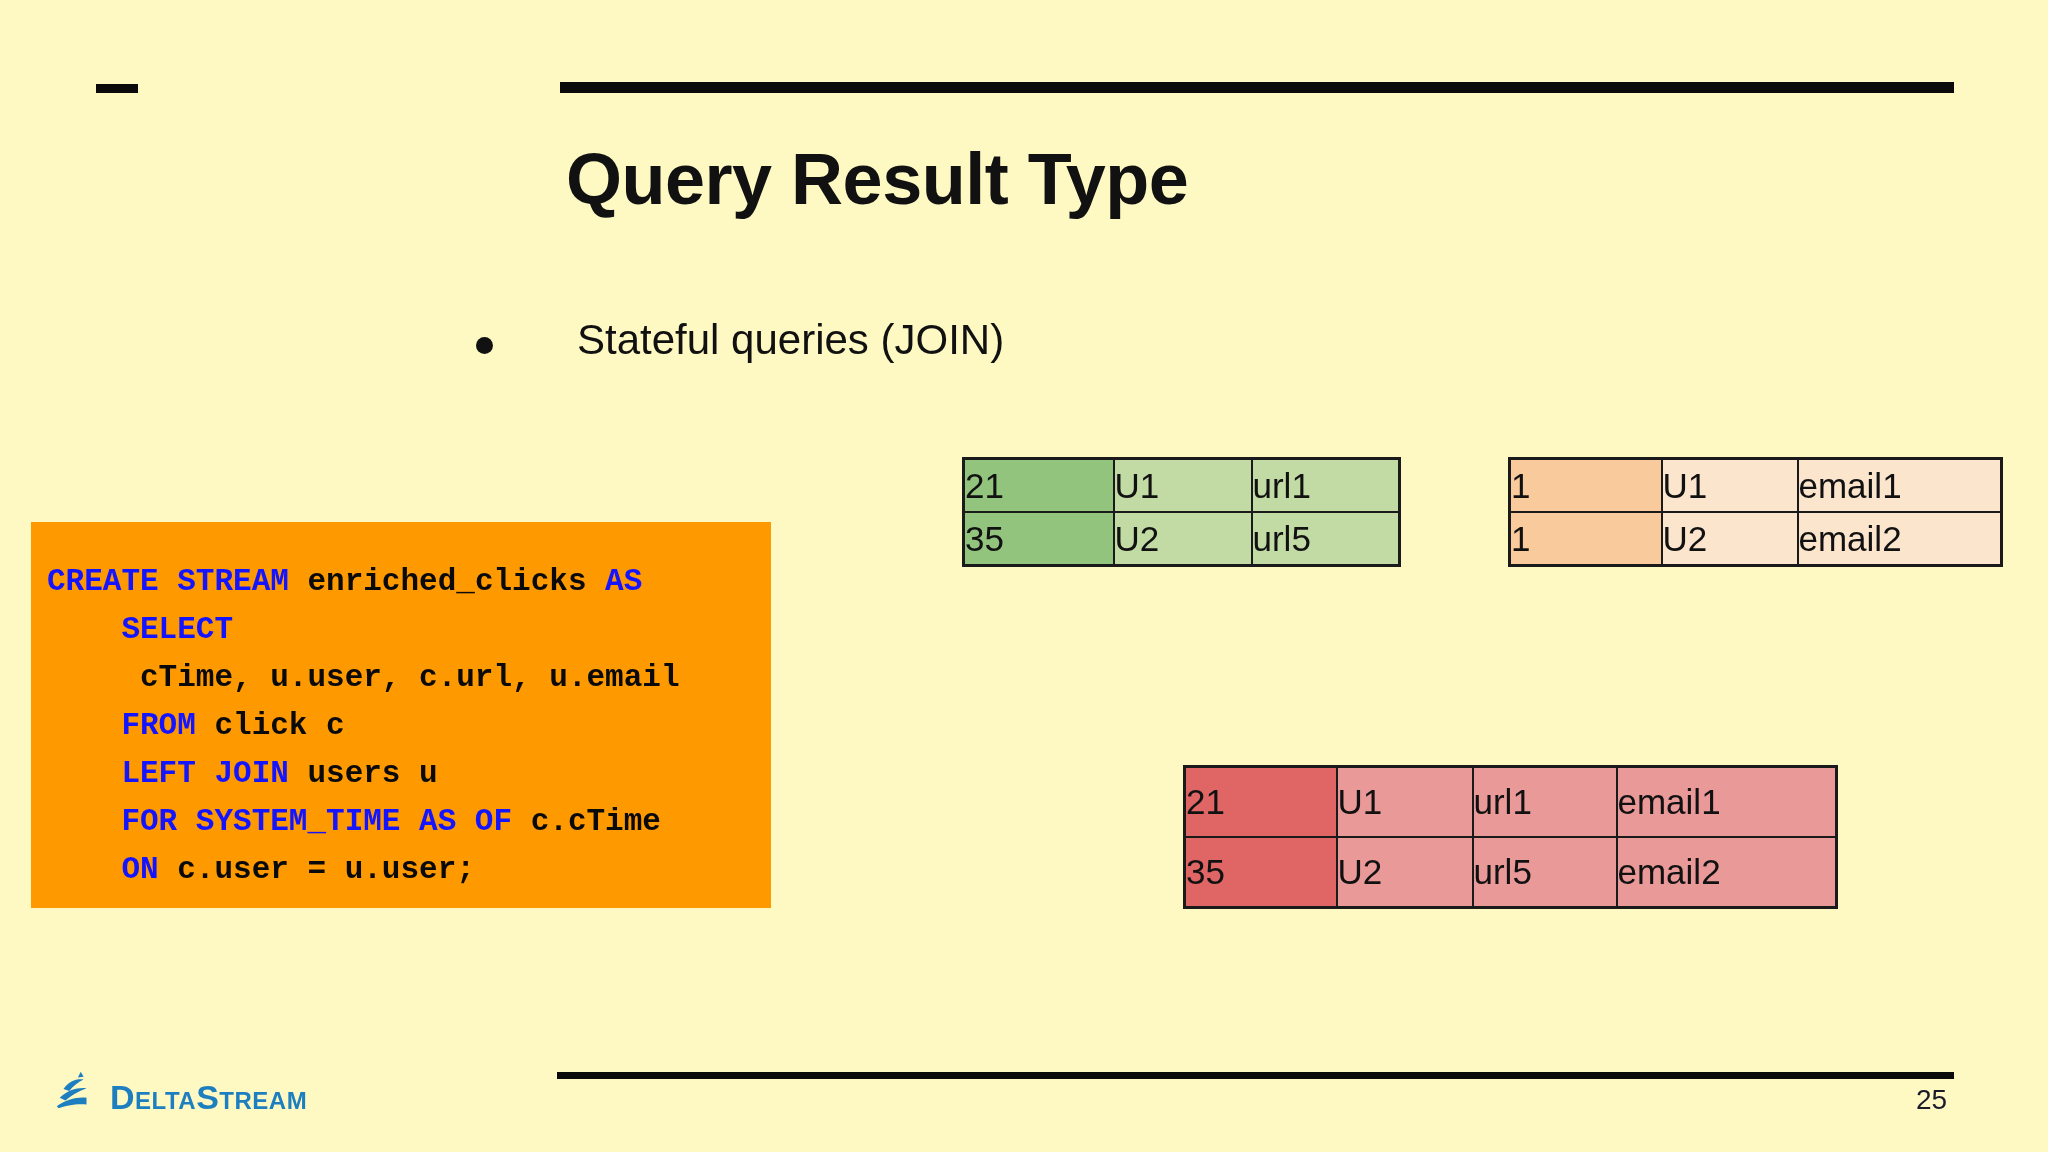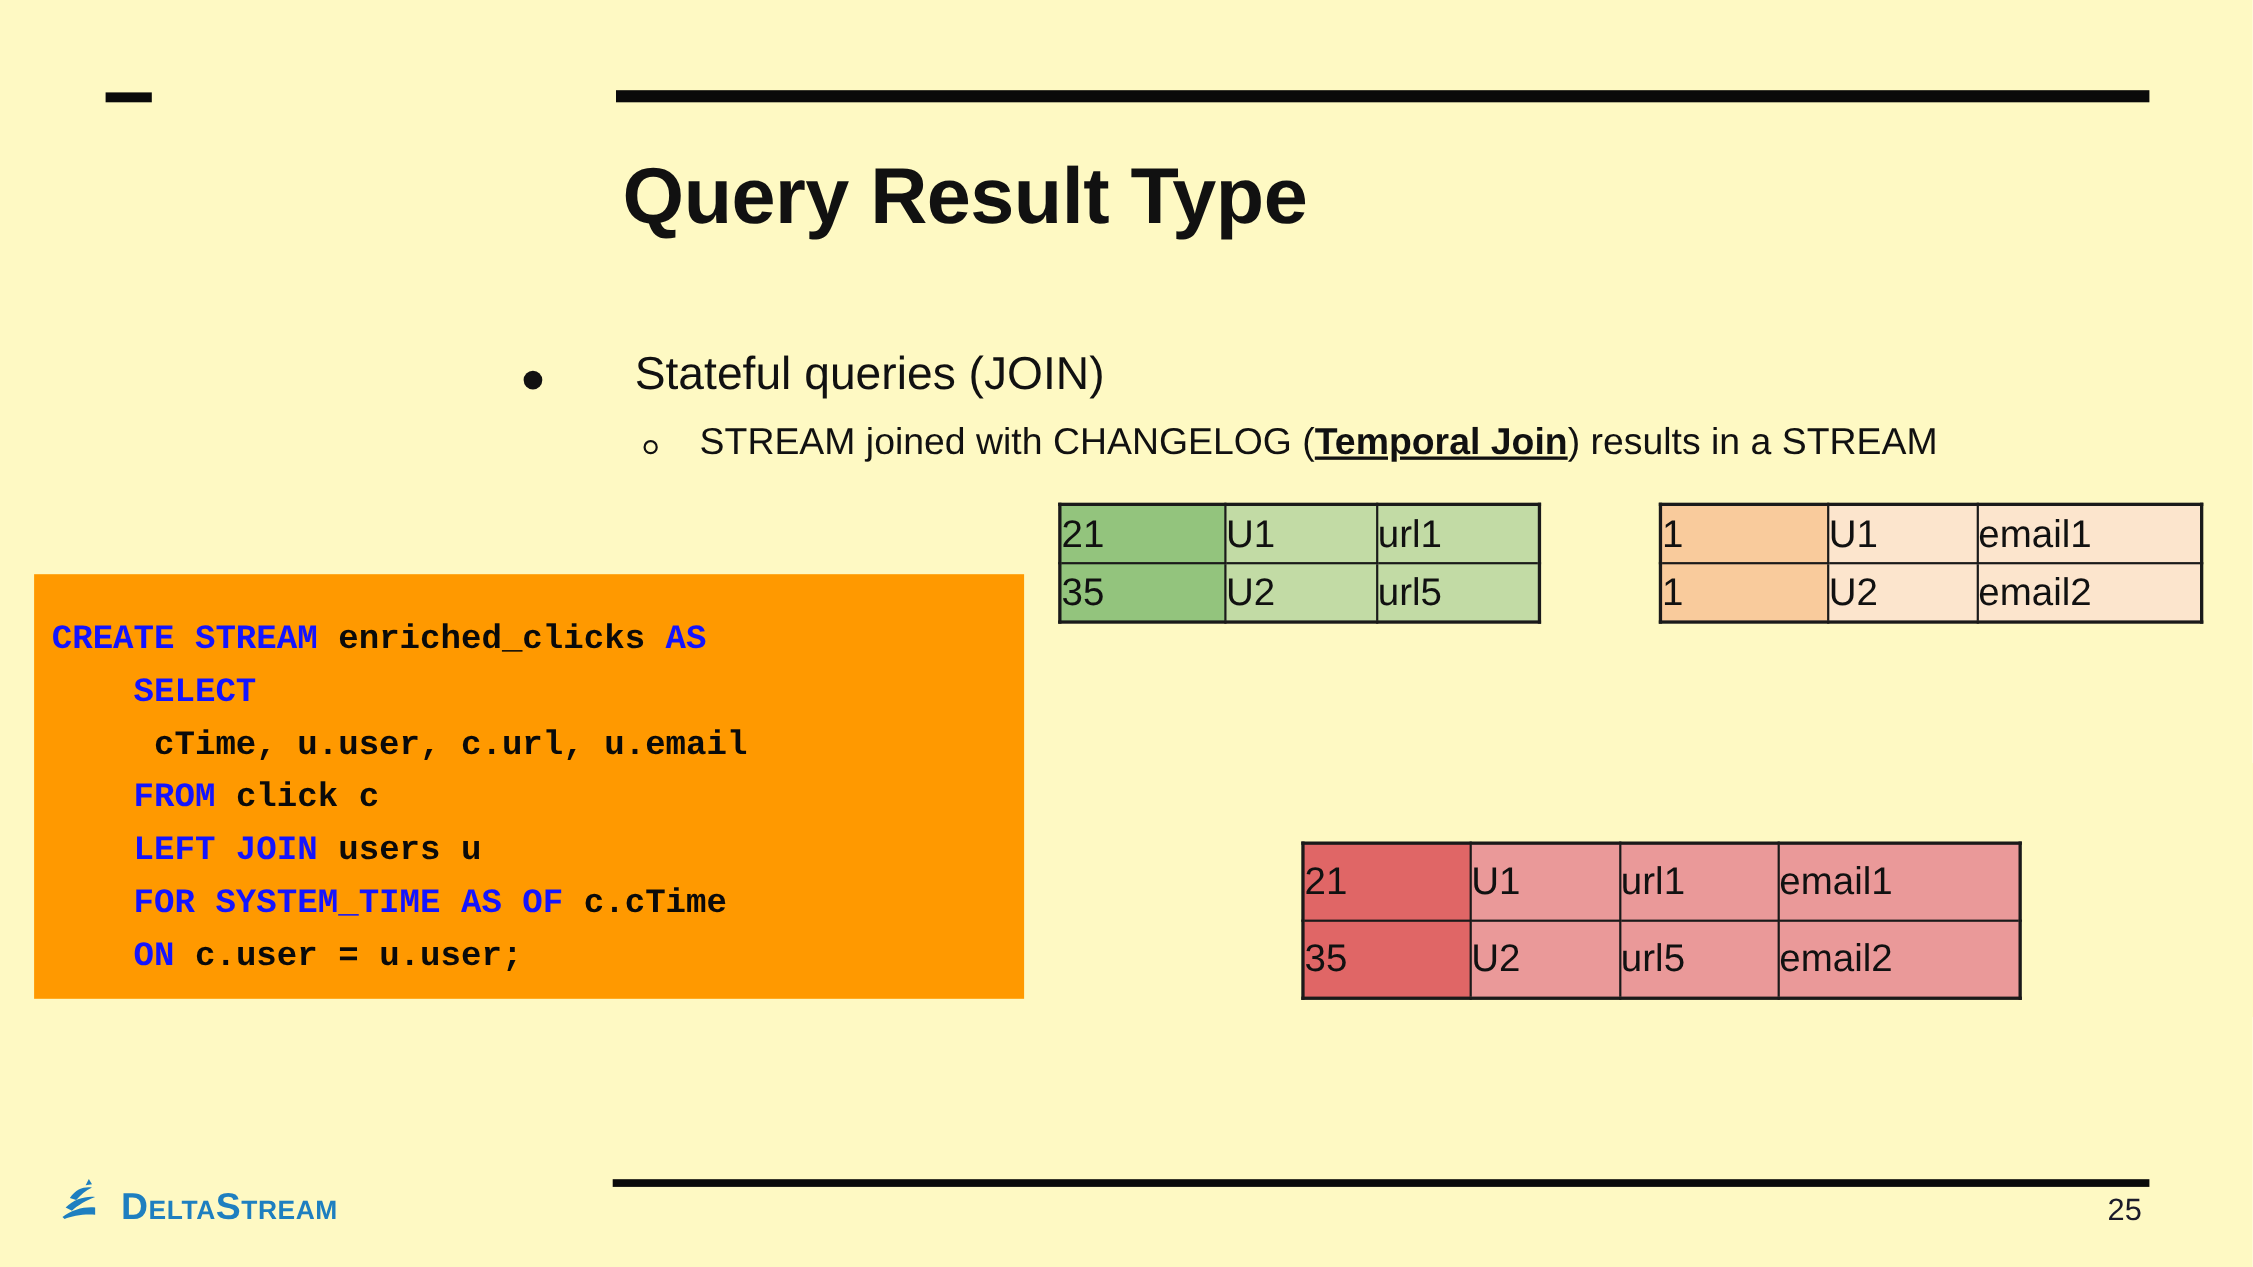--- a/index.html
+++ b/index.html
@@ -107,21 +107,21 @@
   .bullet-l2 .em {
     font-weight: 700;
     text-decoration: underline;
   }
 
   
   .code-block {
     position: absolute;
     left: 31px;
     top: 522px;
-    width: 900px;
+    width: 740px;
     height: 386px;
     background: #ff9900;
     box-sizing: border-box;
     padding: 36px 0 0 16px;
   }
   .code-block pre {
     margin: 0;
     font-family: "Liberation Mono", "DejaVu Sans Mono", monospace;
     font-size: 31px;
     line-height: 48px;
@@ -225,24 +225,20 @@
   <div class="top-dash"></div>
   <div class="top-rule"></div>
 
   <div class="title">Query Result Type</div>
 
   <div class="bullet-l1">
     <span class="dot"></span>
     <span class="txt">Stateful queries (JOIN)</span>
   </div>
 
-  <div class="bullet-l2">
-    <span class="ring"></span>
-    <span class="txt"><span>STREAM joined with CHANGELOG (</span><span class="em">Temporal Join</span><span>) results in a STREAM</span></span>
-  </div>
 
   <div class="code-block">
     <pre><span class="kw">CREATE STREAM </span><span>enriched_clicks </span><span class="kw">AS</span>
 <span class="kw">    SELECT</span>
 <span>     cTime, u.user, c.url, u.email</span>
 <span class="kw">    FROM </span><span>click c</span>
 <span class="kw">    LEFT JOIN </span><span>users u</span>
 <span class="kw">    FOR SYSTEM_TIME AS OF </span><span>c.cTime</span>
 <span class="kw">    ON </span><span>c.user = u.user;</span></pre>
   </div>

